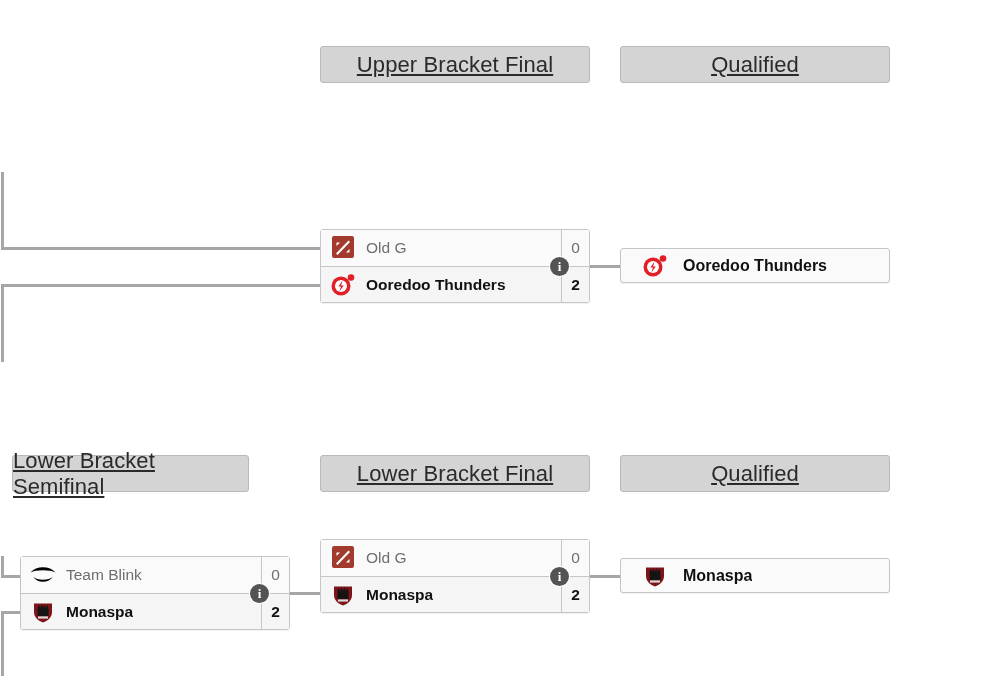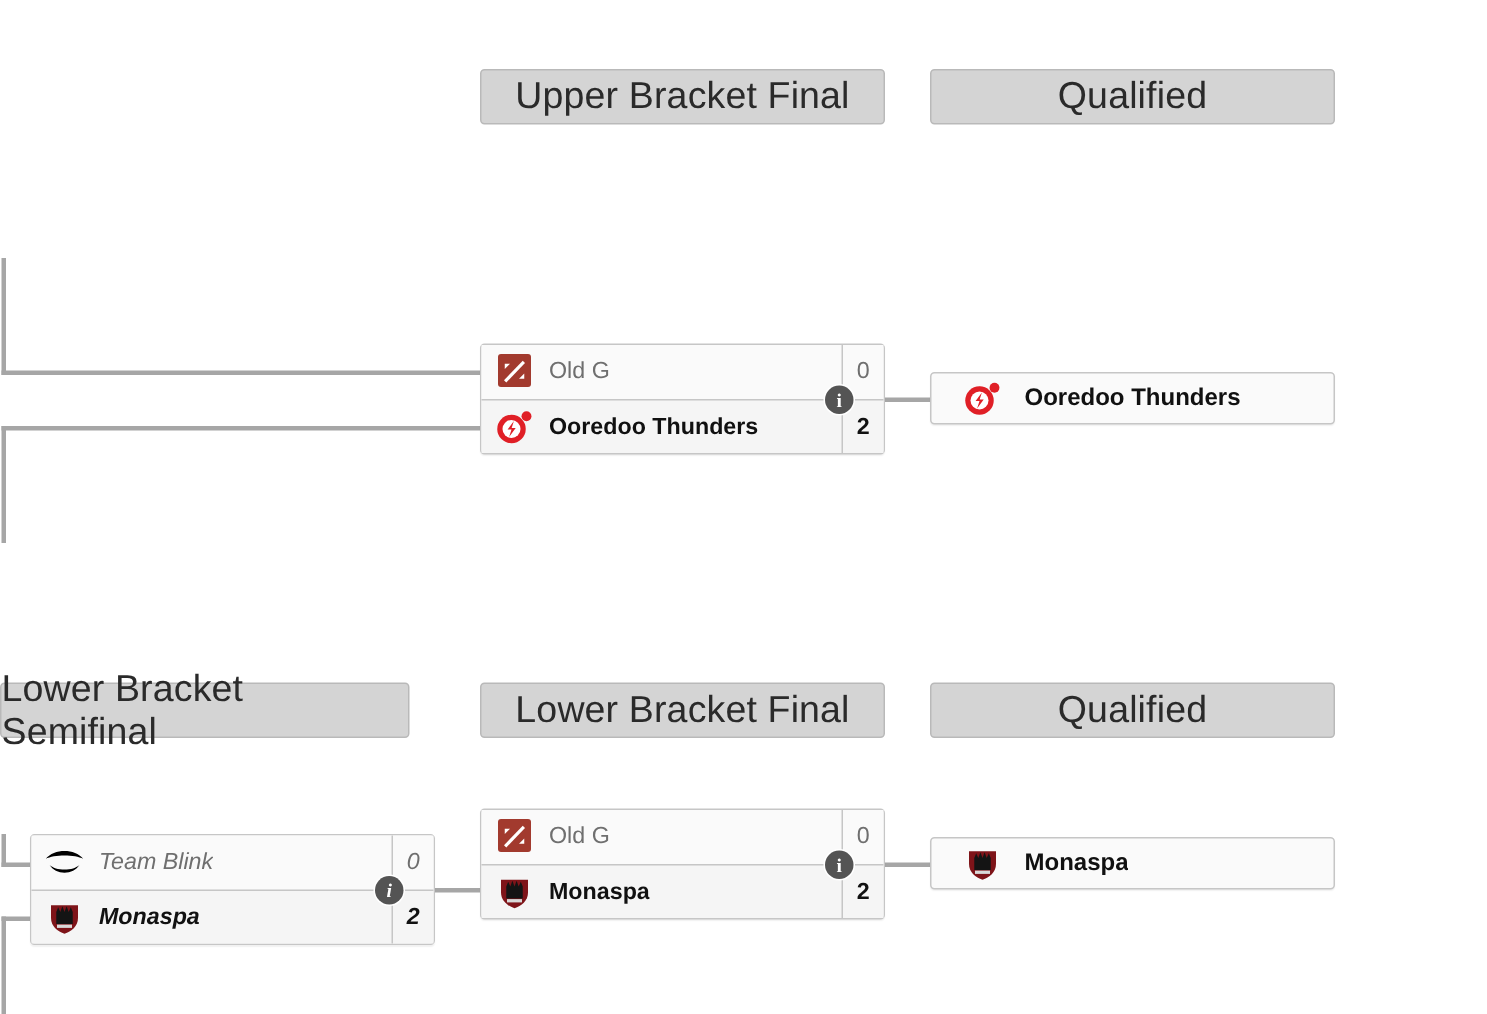--- a/index.html
+++ b/index.html
@@ -15,22 +15,23 @@
 
   
   .round-header{
     position:absolute;
     background:#d4d4d4;
     border:1px solid #b9b9b9;
     border-radius:3px;
     box-sizing:border-box;
     display:flex;align-items:center;justify-content:center;
     color:#2a2a2a;
-    font-size:25px;
+    font-size:22px;
     letter-spacing:.1px;
+    text-decoration:underline;
   }
 
   
   .conn{position:absolute;background:#a6a6a6;}
   .conn-h{height:3px;}
   .conn-v{width:3px;}
 
   
   .match{
     position:absolute;
@@ -146,21 +147,21 @@
   <div class="conn conn-h" style="left:1px;top:611px;width:20px;"></div>
 
   <div class="conn conn-h" style="left:289px;top:592px;width:32px;"></div>
 
   <div class="conn conn-h" style="left:588px;top:575px;width:34px;"></div>
 
   <div class="round-header" style="left:320px;top:46px;width:270px;height:37px;">Upper Bracket Final</div>
 
   <div class="round-header" style="left:620px;top:46px;width:270px;height:37px;">Qualified</div>
 
-  <div class="round-header" style="left:0;top:455px;width:273px;height:37px;">Lower Bracket Semifinal</div>
+  <div class="round-header" style="left:12px;top:455px;width:237px;height:37px;">Lower Bracket Semifinal</div>
 
   <div class="round-header" style="left:320px;top:455px;width:270px;height:37px;">Lower Bracket Final</div>
 
   <div class="round-header" style="left:620px;top:455px;width:270px;height:37px;">Qualified</div>
 
   <div class="match" style="left:320px;top:229px;width:270px;height:74px;">
 
     <div class="match-row">
       <div class="team-cell">
         <svg class="logo" viewBox="0 0 28 26">
@@ -195,21 +196,21 @@
     <svg class="logo" viewBox="0 0 28 26">
       <circle cx="12" cy="14" r="9.5" fill="#e01f26"></circle>
       <circle cx="12" cy="14" r="6" fill="#ffffff"></circle>
       <path d="M13.6 8.6 L9.4 14.4 L12 14.4 L10.4 19.4 L14.8 13.4 L12.1 13.4 Z" fill="#e01f26"></path>
       <path d="M12 4.9 a9.1 9.1 0 0 1 7.4 4.1 l-2.3 1.2 a6.5 6.5 0 0 0 -5.1 -2.7 z" fill="#e01f26"></path>
       <circle cx="22" cy="5.5" r="3.3" fill="#e01f26"></circle>
     </svg>
     <span class="team-name">Ooredoo Thunders</span>
   </div>
 
-  <div class="match" style="left:20px;top:556px;width:270px;height:74px;font-style:italic;">
+  <div class="match" style="left:20px;top:556px;width:270px;height:74px;">
 
     <div class="match-row">
       <div class="team-cell">
         <svg class="logo" viewBox="0 0 28 26">
           <path d="M1.5 10.5 C7 3.5, 21 3.5, 26.5 10.5 C21 7.5, 7 7.5, 1.5 10.5 Z" fill="#000000"></path>
           <path d="M4 14.5 C8 21.5, 20 21.5, 24 14.5 C20 18.8, 8 18.8, 4 14.5 Z" fill="#000000"></path>
         </svg>
         <span class="team-name">Team Blink</span>
       </div>
       <div class="score-cell">0</div>

